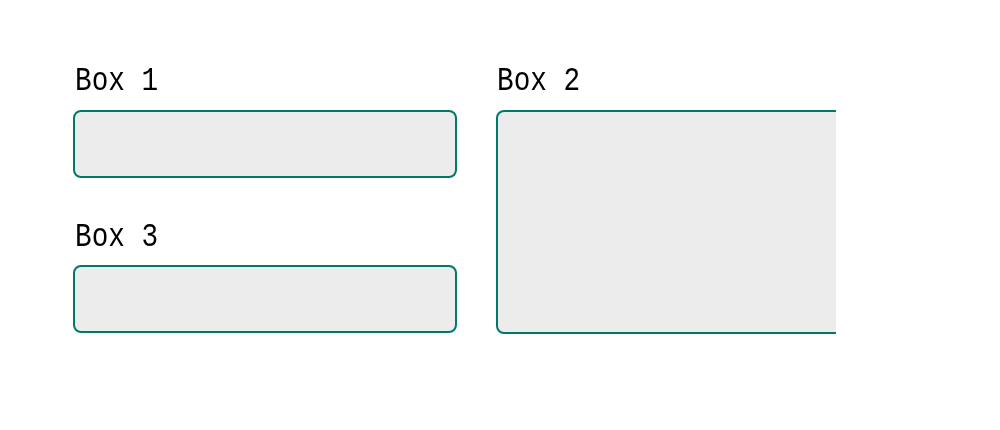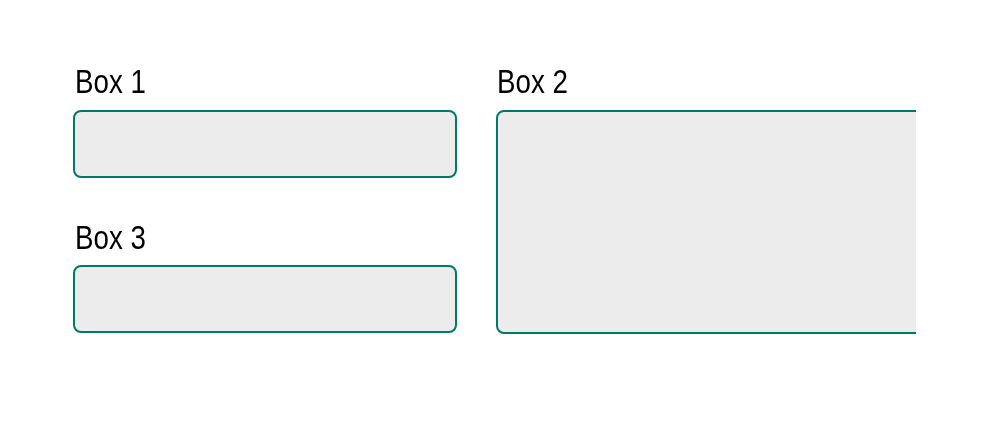--- a/index.html
+++ b/index.html
@@ -2,25 +2,25 @@
 <html style="--page-bg: #ffffff; --panel-border: #00796b; --panel-fill: #ececec; --label-color: #000000;"><head>
 <meta charset="utf-8">
 <style>
   html, body {
     margin: 0;
     padding: 0;
     background: #ffffff;
   }
   .canvas {
     position: relative;
-    width: 916px;
+    width: 836px;
     height: 430px;
     background: var(--page-bg, #ffffff);
     overflow: hidden;
-    font-family: Liberation Sans, sans-serif;
+    font-family: Liberation Mono, monospace;
   }
   .box-label {
     position: absolute;
     font-size: 33px;
     line-height: 1;
     font-weight: 400;
     color: var(--label-color, #000000);
     white-space: nowrap;
     transform: scaleX(0.84);   
     transform-origin: 0 0;

